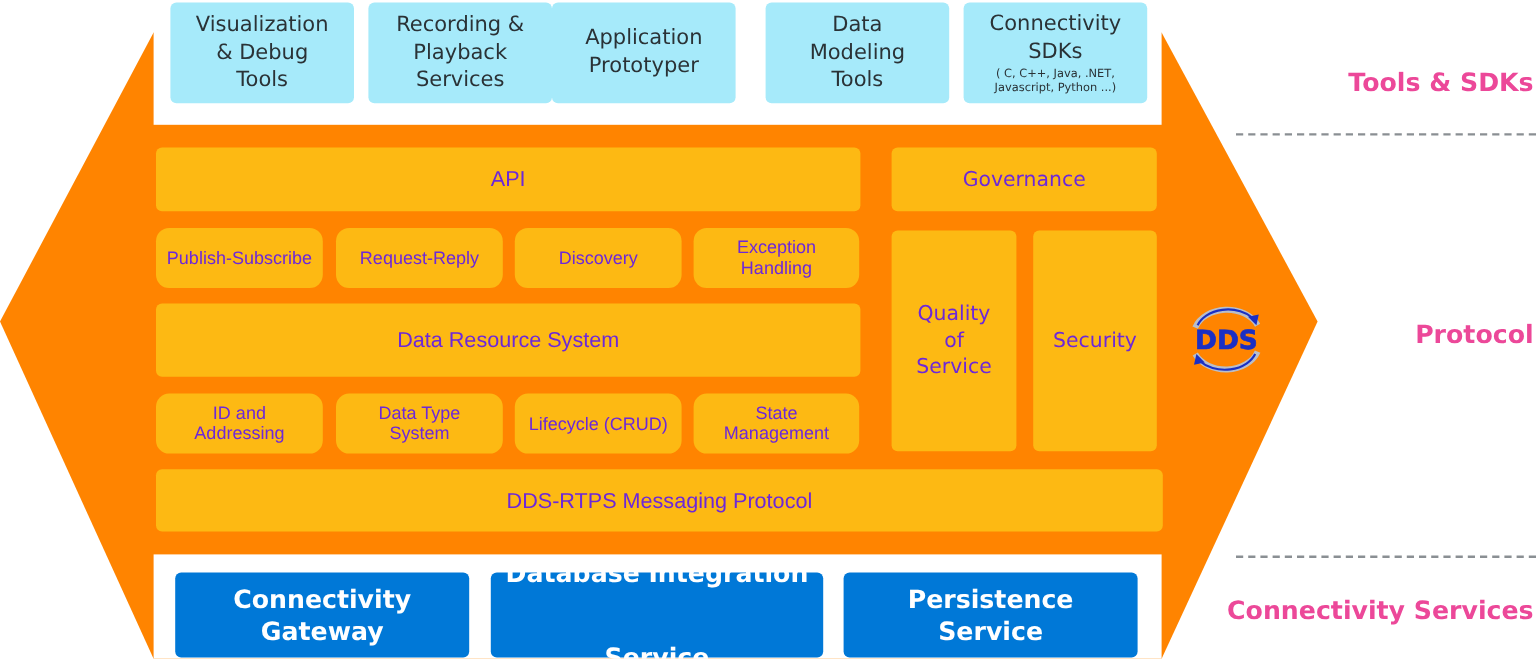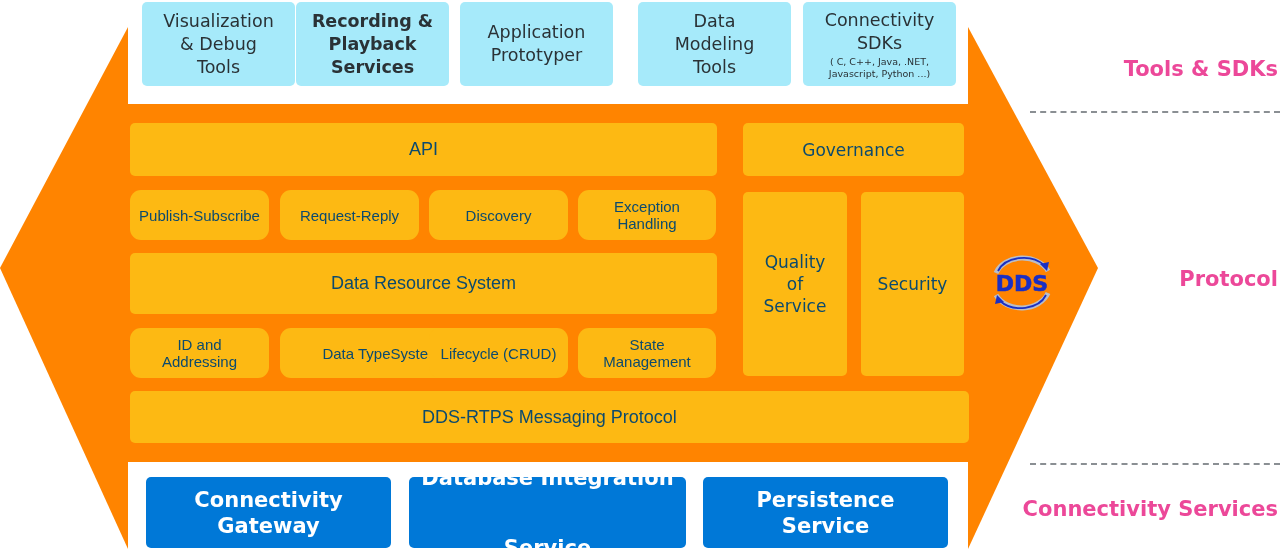--- a/index.html
+++ b/index.html
@@ -13,21 +13,21 @@
   .tool {
     position:absolute; top:2px; height:84px;
     background:#a6eafa; border-radius:5px;
     display:flex; flex-direction:column; align-items:center; justify-content:center;
     color:#2a3236; text-align:center; font-size:17.5px; line-height:23px;
   }
   .tool .sub { font-size:9.5px; line-height:11px; margin-top:1px; }
   .ybox {
     position:absolute; background:#fdb913; border-radius:5px;
     display:flex; align-items:center; justify-content:center; text-align:center;
-    color:#0c4a6e; font-family:"Liberation Sans", sans-serif;
+    color:#6d28d9; font-family:"Liberation Sans", sans-serif;
   }
   .ybox.big { font-size:18px; }
   .ybox.small { font-size:15px; line-height:17px;border-radius:11px; }
   .ybox.side { font-family:"DejaVu Sans", sans-serif; font-size:17px; line-height:22px; }
   .bbox {
     position:absolute; top:477px; height:71px; background:#0078d7; border-radius:5px;
     display:flex; align-items:center; justify-content:center; text-align:center;
     color:#ffffff; font-weight:bold; font-size:21px; line-height:26px;
   }
   .layer-label {
@@ -48,21 +48,21 @@
 </svg>
 
 <div class="white-panel" style="left:128px; top:0; width:840px; height:104px;"></div>
 <div class="white-panel" style="left:128px; top:462px; width:840px; height:87px;"></div>
 
 <div class="tool" style="left:142px; width:153px;">
   <div>Visualization</div>
   <div>&amp; Debug</div>
   <div>Tools</div>
 </div>
-<div class="tool" style="left:296px; width:153px;font-weight:bold;">
+<div class="tool" style="left:307px; width:153px;">
   <div>Recording &amp;</div>
   <div>Playback</div>
   <div>Services</div>
 </div>
 <div class="tool" style="left:460px; width:153px;">
   <div>Application</div>
   <div>Prototyper</div>
 </div>
 <div class="tool" style="left:638px; width:153px;">
   <div>Data</div>
@@ -95,21 +95,21 @@
 </div>
 
 <div class="ybox big" style="left:130px; top:253px; width:587px; height:61px;">
   <span>Data Resource System</span>
 </div>
 
 <div class="ybox small" style="left:130px; top:328px; width:139px; height:50px; flex-direction:column;">
   <span>ID and</span>
   <span>Addressing</span>
 </div>
-<div class="ybox small" style="left:280px; top:328px; width:139px; height:50px; flex-direction:row;padding-left:32px;">
+<div class="ybox small" style="left:280px; top:328px; width:139px; height:50px; flex-direction:column;">
   <span>Data Type</span>
   <span>System</span>
 </div>
 <div class="ybox small" style="left:429px; top:328px; width:139px; height:50px;">
   <span>Lifecycle (CRUD)</span>
 </div>
 <div class="ybox small" style="left:578px; top:328px; width:138px; height:50px; flex-direction:column;">
   <span>State</span>
   <span>Management</span>
 </div>

